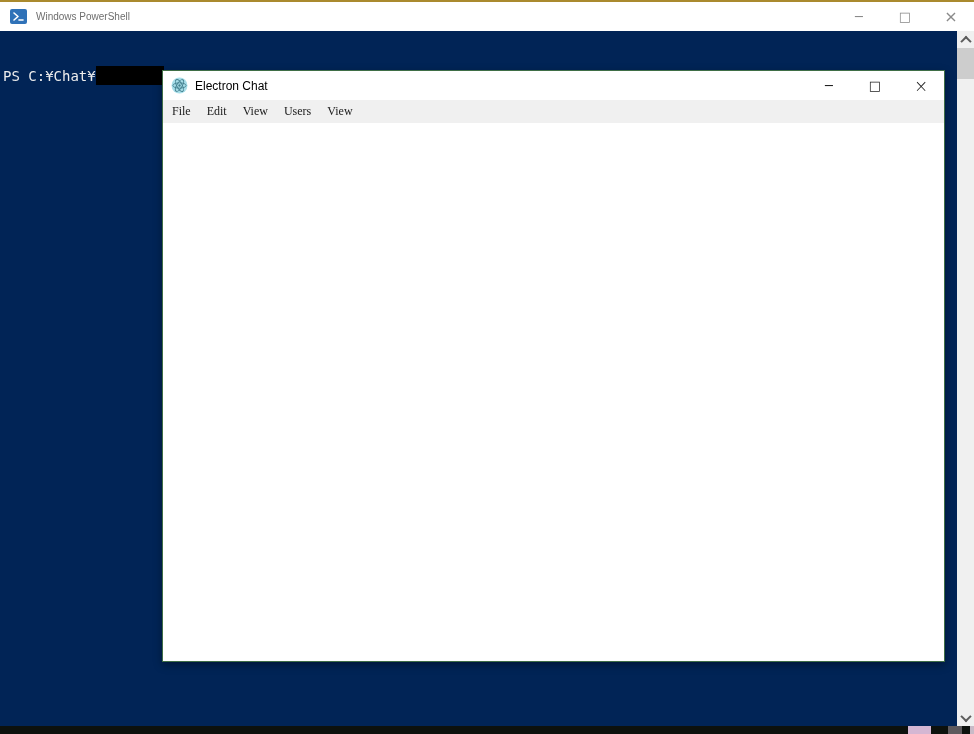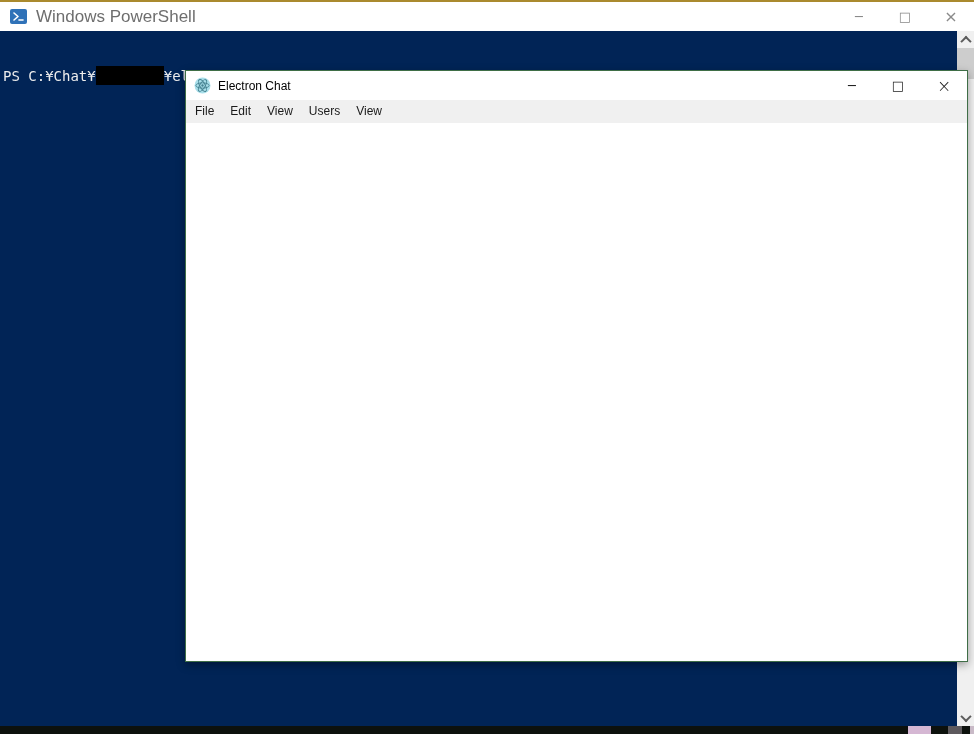--- a/index.html
+++ b/index.html
@@ -8,21 +8,21 @@
     background:#012456;font-family:"Liberation Sans",sans-serif;
     -webkit-font-smoothing:antialiased;
   }
   
   .ps-topline{position:absolute;top:0;left:0;width:974px;height:2px;background:#aa8a2e;}
   .ps-titlebar{
     position:absolute;top:2px;left:0;width:974px;height:29px;background:#ffffff;
     display:flex;align-items:center;padding-left:10px;box-sizing:border-box;
   }
   .ps-appicon{width:17px;height:15px;margin-right:9px;flex:0 0 auto;}
-  .ps-title{font-size:17px;color:#6e6e6e;}
+  .ps-title{font-size:10px;color:#6e6e6e;}
   .ps-controls{position:absolute;right:0;top:0;height:29px;display:flex;}
   .win-ctrl{
     width:46px;height:29px;display:flex;align-items:center;justify-content:center;
     font-family:"DejaVu Sans",sans-serif;cursor:default;
   }
   .ps-ctrl{color:#8a8a8a;font-size:13px;}
   .ps-ctrl.close-g{font-size:16px;}
   
   .ps-console{
     position:absolute;top:31px;left:0;width:957px;height:695px;background:#012456;
@@ -36,35 +36,35 @@
   .sbar{position:absolute;top:31px;left:957px;width:17px;height:695px;background:#f0f0f0;}
   .sb-btn{position:absolute;left:0;width:17px;height:17px;display:flex;align-items:center;justify-content:center;}
   .sb-btn.up{top:0;}
   .sb-btn.down{bottom:0;}
   .chev{width:6px;height:6px;border-left:2px solid #5c5c5c;border-top:2px solid #5c5c5c;}
   .chev.up{transform:rotate(45deg) translate(1px,1px);}
   .chev.down{transform:rotate(-135deg) translate(1px,1px);}
   .sb-thumb{position:absolute;left:0;top:17px;width:17px;height:31px;background:#cdcdcd;}
   
   .el-window{
-    position:absolute;left:185px;top:70px;width:783px;height:592px;
+    position:absolute;left:162px;top:70px;width:783px;height:592px;
     background:#ffffff;border:1px solid #3f6e46;box-sizing:border-box;
     box-shadow:0 3px 8px rgba(0,0,0,0.35);
     display:flex;flex-direction:column;
   }
   .el-titlebar{height:29px;background:#ffffff;display:flex;align-items:center;
     padding-left:8px;flex:0 0 auto;}
   .el-appicon{width:17px;height:17px;margin-right:7px;flex:0 0 auto;}
   .el-title{font-size:12px;color:#000000;}
   .el-controls{margin-left:auto;display:flex;height:29px;}
   .el-ctrl{color:#222222;font-size:13px;}
   .el-ctrl.close-g{font-size:17px;font-weight:300;}
   .el-menubar{height:23px;background:#f0f0f0;display:flex;align-items:center;
     padding-left:1px;flex:0 0 auto;}
-  .menu-item{font-size:12px;color:#1a1a1a;padding:0 8px;line-height:23px;}
+  .menu-item{font-size:12px;color:#1a1a1a;padding:0 8px;line-height:23px;font-family:Liberation Serif, serif;}
   .el-content{flex:1 1 auto;background:#ffffff;}
   
   .taskbar{position:absolute;left:0;bottom:0;width:974px;height:8px;background:#0d110d;}
   .tb-frag{position:absolute;top:0;height:8px;}
   .tb-frag.pink{left:908px;width:23px;background:#d5b7d3;}
   .tb-frag.gray{left:948px;width:14px;background:#5d595d;}
   .tb-frag.pink2{left:970px;width:4px;background:#c9bac7;}
 </style>
 </head>
 <body>

